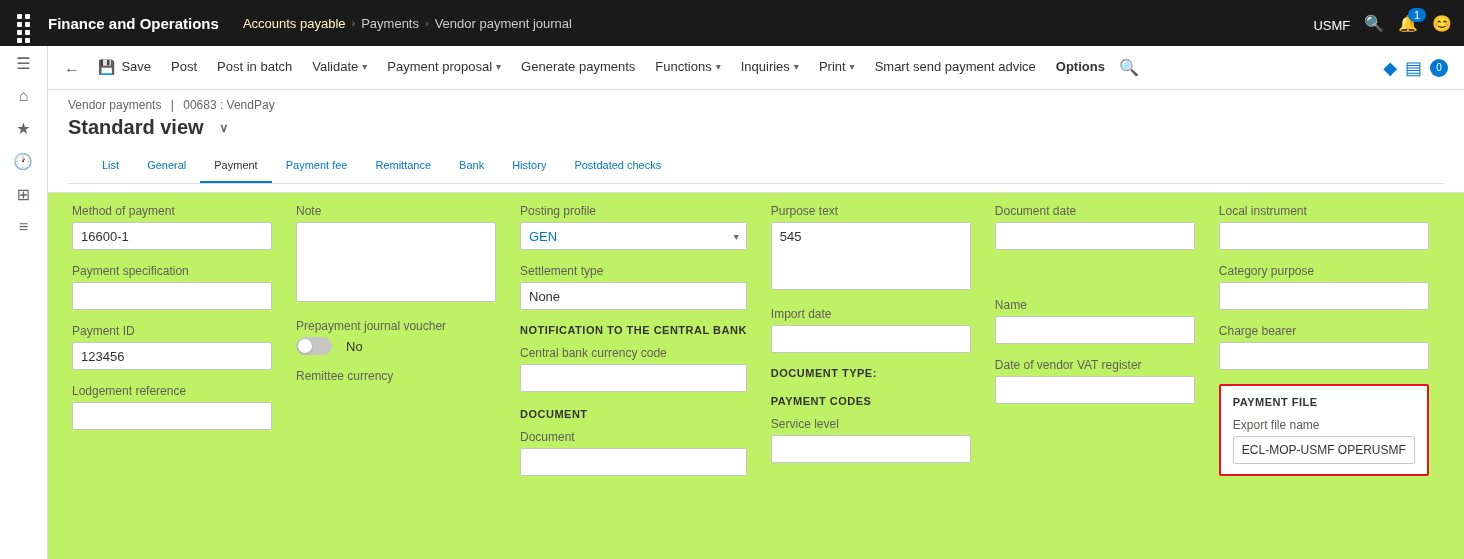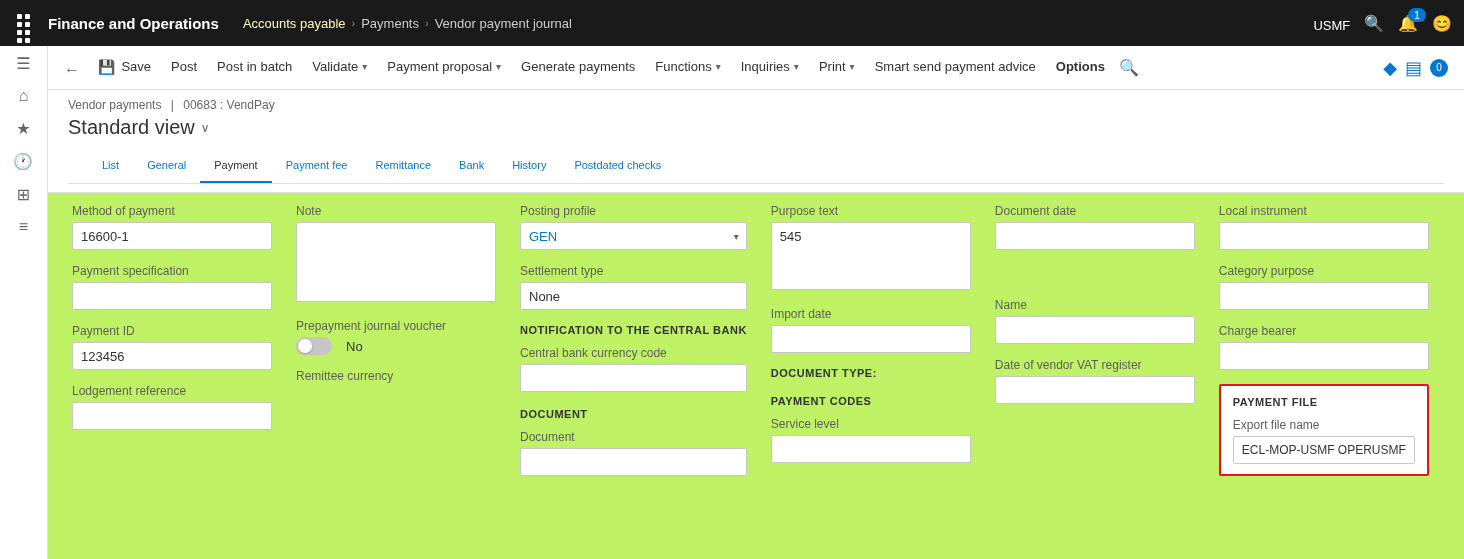--- a/index.html
+++ b/index.html
@@ -47,21 +47,21 @@
     .badge-circle { background: #0078d4; color: #fff; border-radius: 50%; width: 18px; height: 18px; display: flex; align-items: center; justify-content: center; font-size: 10px; cursor: pointer; }
 
     
     .page-header {
       background: #fff;
       padding: 8px 20px 8px 20px;
       border-bottom: 1px solid #e1dfdd;
     }
     .breadcrumb-page { font-size: 12px; color: #0078d4; margin-bottom: 4px; }
     .breadcrumb-page span { color: #666; }
-    .page-title { font-size: 20px; font-weight: 400; color: #333; padding-bottom: 10px; display: flex; align-items: center; gap: 6px; cursor: pointer; }
+    .page-title { font-size: 20px; font-weight: 700; color: #333; padding-bottom: 10px; display: flex; align-items: center; gap: 16px; cursor: pointer; }
     .page-title .chevron-small { font-size: 12px; color: #666; }
 
     
     .tabs {
       display: flex; align-items: center; gap: 0;
       background: #fff;
       padding: 0 20px;
       border-bottom: 1px solid #e1dfdd;
     }
     .tab {

